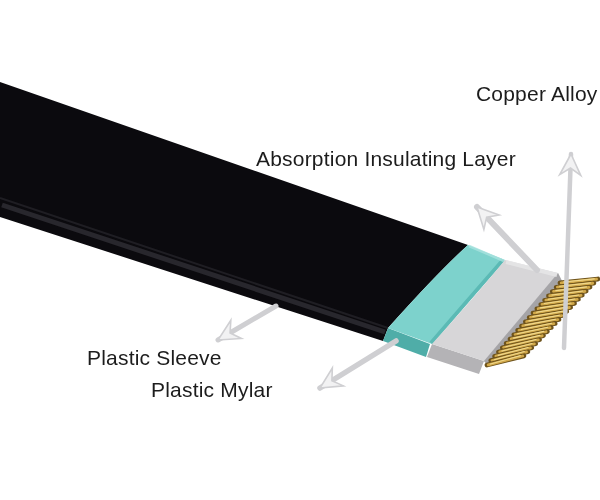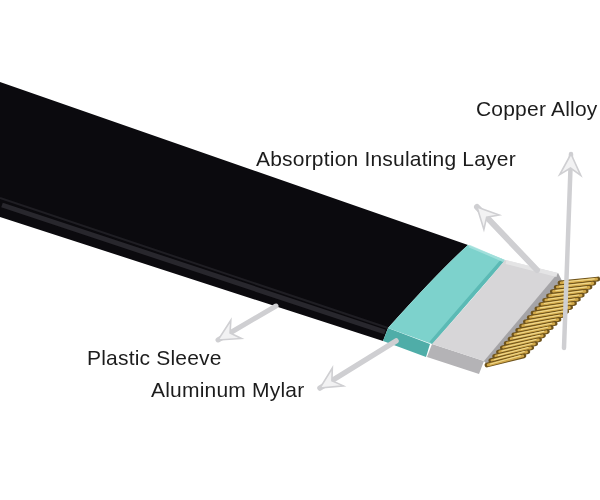--- a/index.html
+++ b/index.html
@@ -23,21 +23,21 @@
   .label {
     position: absolute;
     font-family: "Liberation Sans", sans-serif;
     font-size: 21px;
     line-height: 1.15;
     font-weight: 400;
     color: var(--text, #1c1c1c);
     white-space: nowrap;
     letter-spacing: 0.2px;
   }
-  .lbl-copper     { left: 476px; top: 97px;  }
+  .lbl-copper     { left: 476px; top: 82px;  }
   .lbl-absorption { left: 256px; top: 147px; }
   .lbl-plastic    { left: 87px;  top: 346px; }
   .lbl-aluminum   { left: 151px; top: 378px; }
 </style>
 </head>
 <body>
 
 <div class="stage">
 
   <svg width="600" height="500" viewBox="0 0 600 500">
@@ -130,14 +130,14 @@
       <line x1="564" y1="348" x2="571" y2="154" marker-end="url(#ah)" style="stroke:var(--arrow);stroke-width:4.5" stroke-linecap="round"></line>
       <line x1="537" y1="270" x2="477" y2="207" marker-end="url(#ah)" style="stroke:var(--arrow);stroke-width:6" stroke-linecap="round"></line>
       <line x1="276" y1="306" x2="218" y2="340" marker-end="url(#ah)" style="stroke:var(--arrow);stroke-width:5" stroke-linecap="round"></line>
       <line x1="396" y1="341" x2="320" y2="388" marker-end="url(#ah)" style="stroke:var(--arrow);stroke-width:5.5" stroke-linecap="round"></line>
     </g>
   </svg>
 
   <div class="label lbl-copper">Copper Alloy</div>
   <div class="label lbl-plastic">Plastic Sleeve</div>
   <div class="label lbl-absorption">Absorption Insulating Layer</div>
-  <div class="label lbl-aluminum">Aluminum Mylar</div>
+  <div class="label lbl-aluminum">Plastic Mylar</div>
 </div>
 
 </body></html>

